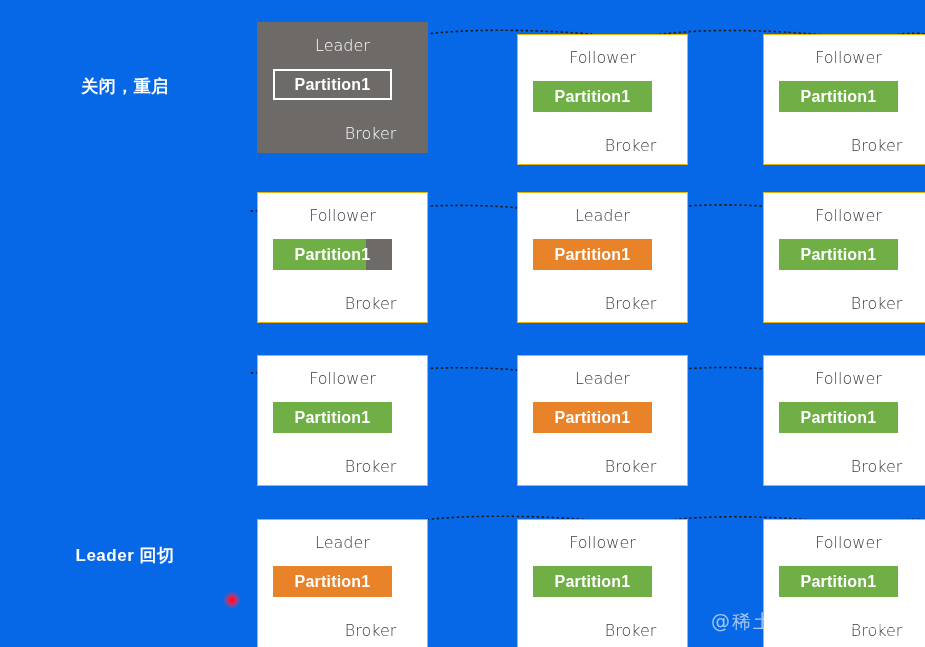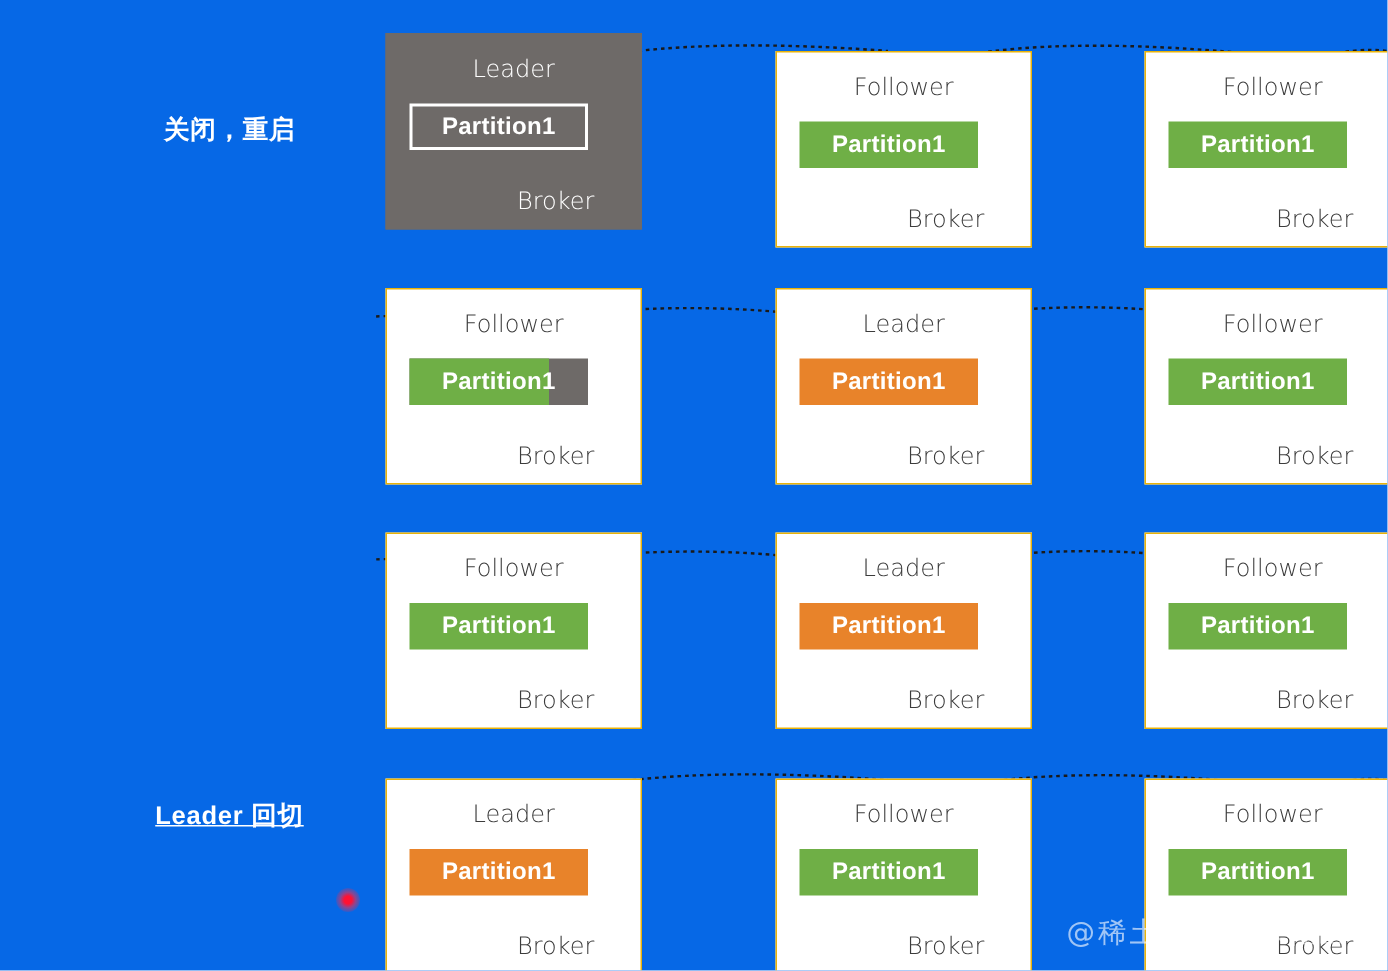--- a/index.html
+++ b/index.html
@@ -21,21 +21,20 @@
     position: absolute;
     left: 0;
     width: 250px;
     text-align: center;
     color: #ffffff;
     font-weight: bold;
     font-size: 17px;
     letter-spacing: 0.5px;
     line-height: 1.2;
     white-space: nowrap;
-    padding-left: 28px;
   }
 
   
   .broker {
     position: absolute;
     width: 171px;
     height: 131px;
     box-sizing: border-box;
   }
   .broker.white {
@@ -236,21 +235,21 @@
     <div class="partition orange">Partition1</div>
     <div class="broker-name">Broker</div>
   </div>
 
   <div class="broker white" style="left:763px; top:343px;">
     <div class="role">Follower</div>
     <div class="partition green">Partition1</div>
     <div class="broker-name">Broker</div>
   </div>
 
-  <div class="row-label" style="top:534px;text-decoration:underline;">Leader 回切</div>
+  <div class="row-label" style="top:546px;">Leader 回切</div>
 
   <div class="broker white" style="left:257px; top:507px;">
     <div class="role">Leader</div>
     <div class="partition orange">Partition1</div>
     <div class="broker-name">Broker</div>
   </div>
 
   <div class="broker white" style="left:517px; top:507px;">
     <div class="role">Follower</div>
     <div class="partition green">Partition1</div>

